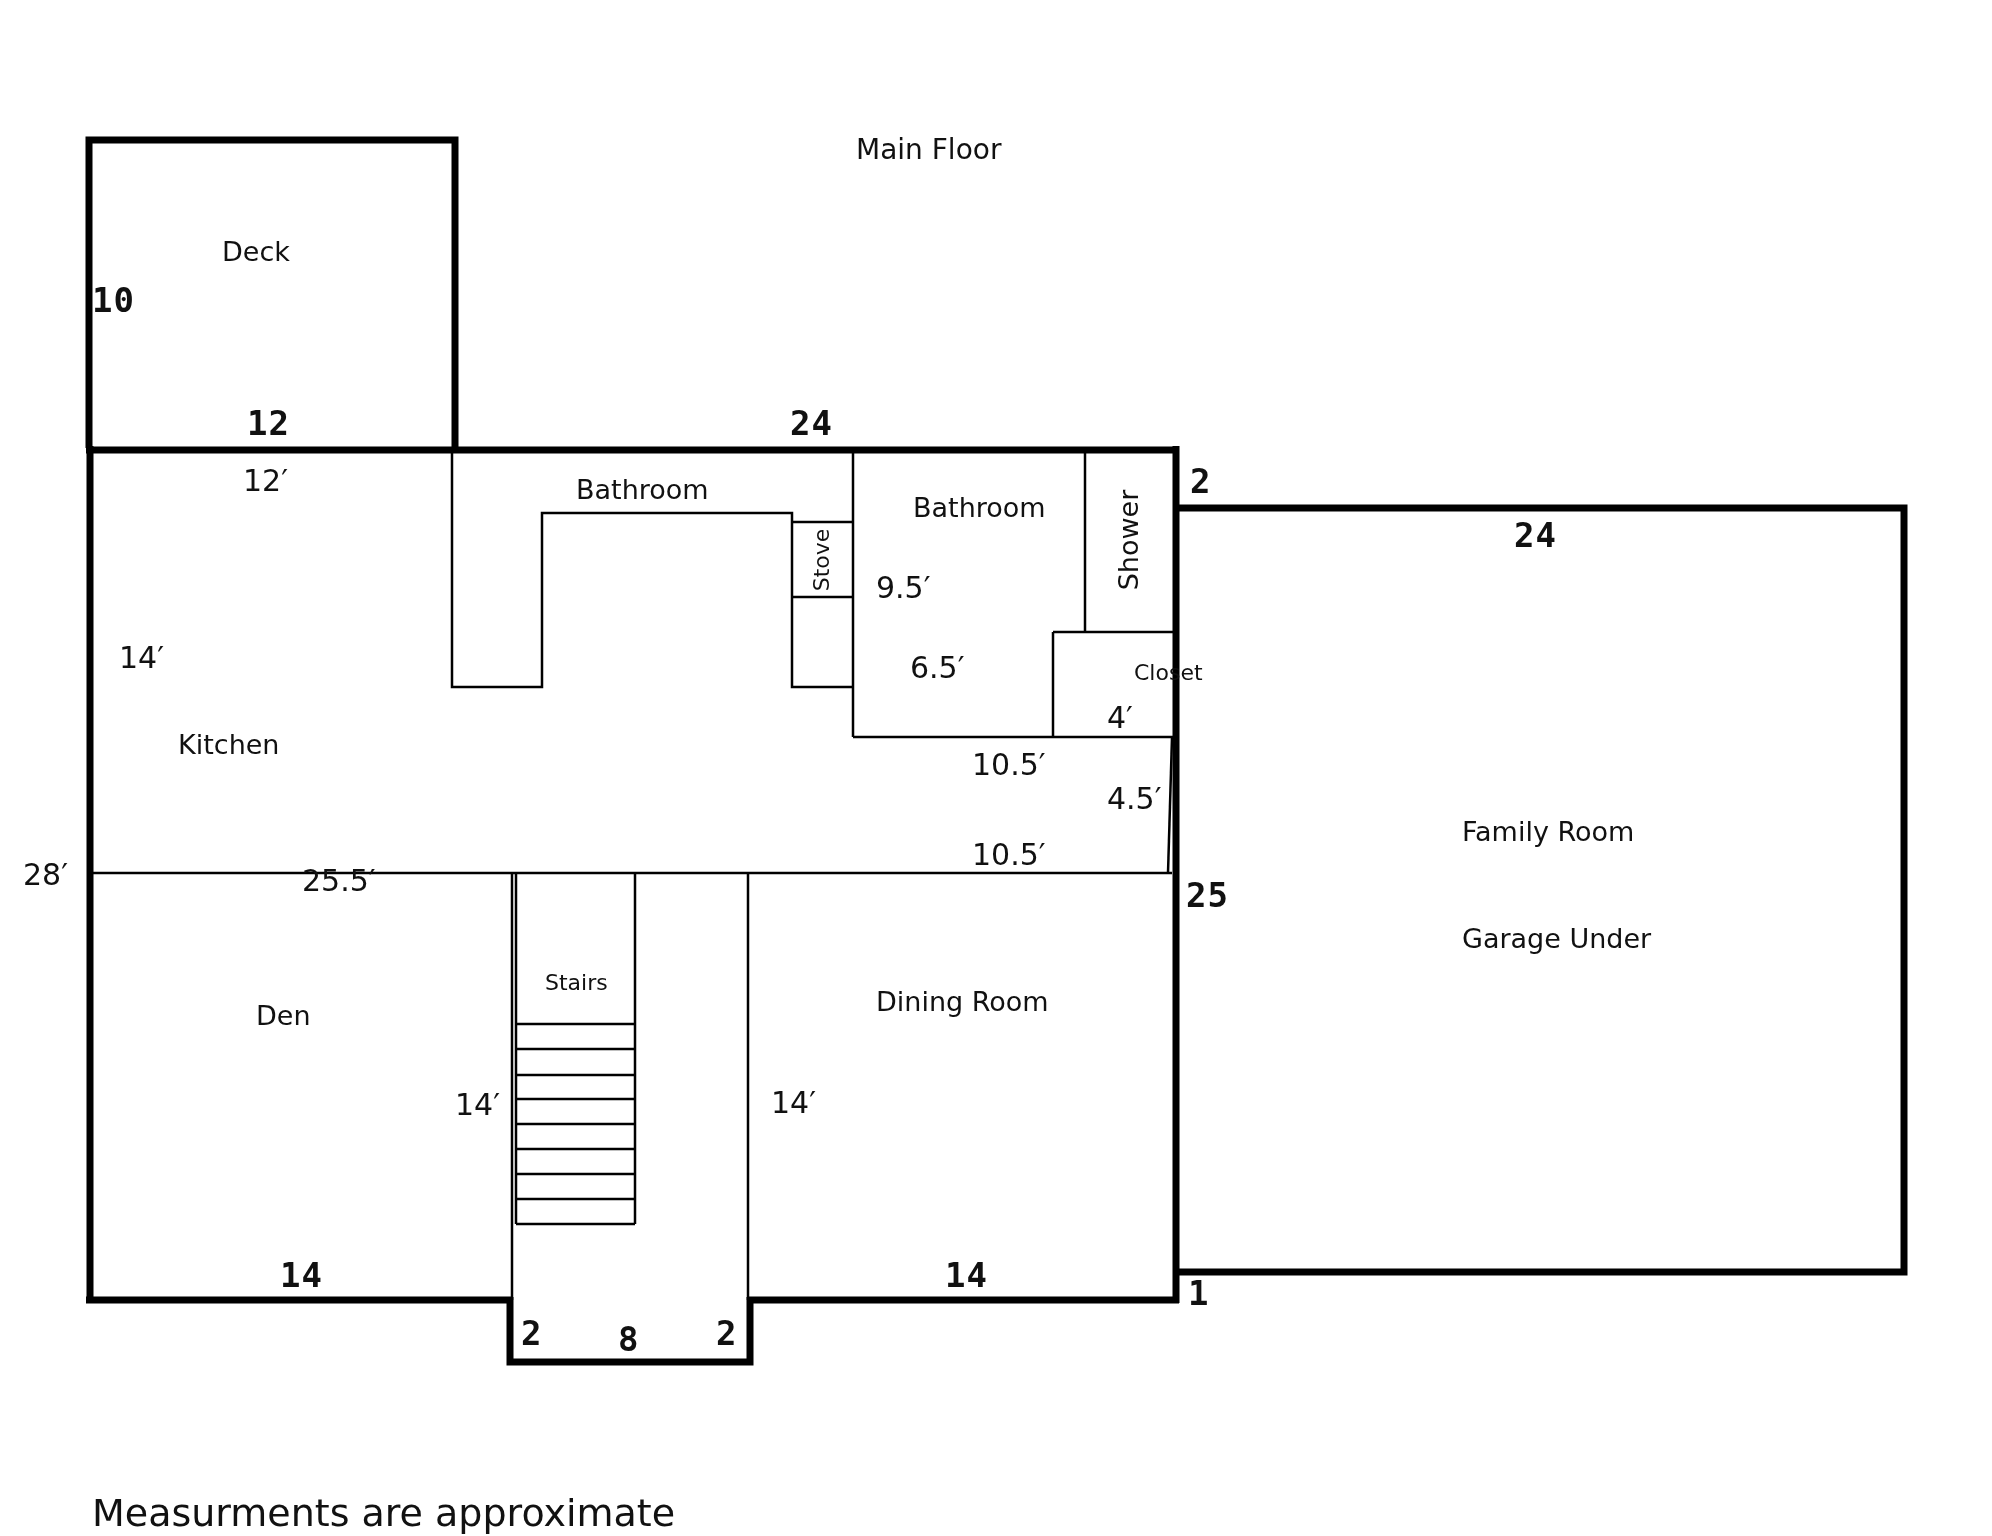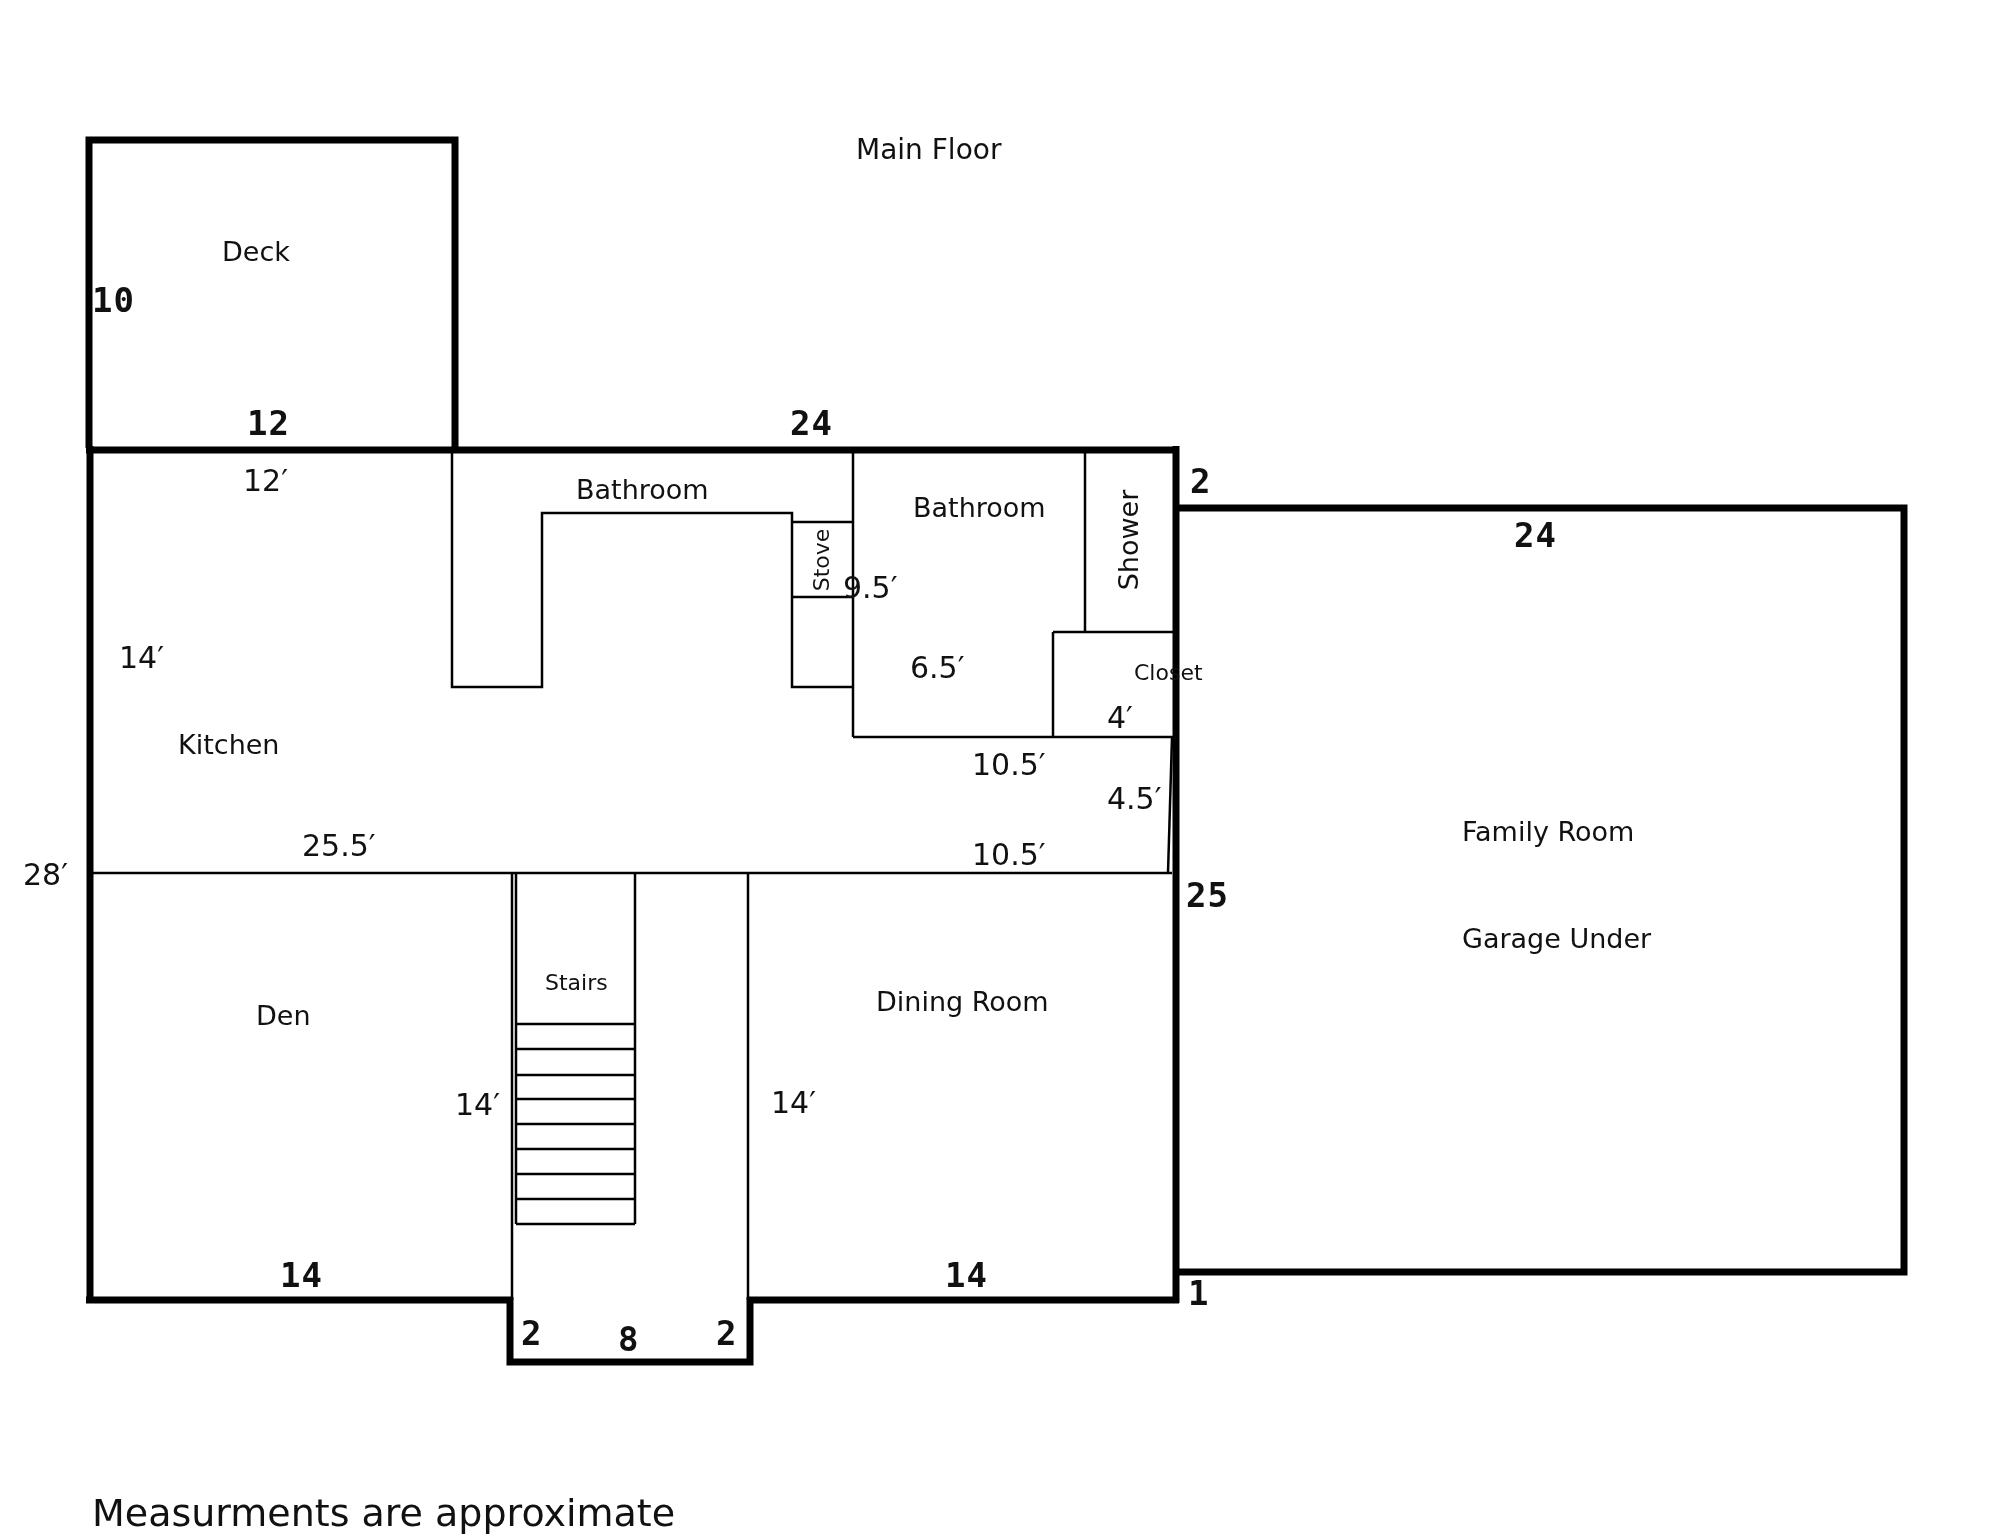--- a/index.html
+++ b/index.html
@@ -102,22 +102,22 @@
 <div class="lbl px" style="left:1188px; top:1276px;">1</div>
 <div class="lbl px" style="left:280px; top:1258px;">14</div>
 <div class="lbl px" style="left:945px; top:1258px;">14</div>
 <div class="lbl px" style="left:521px; top:1316px;">2</div>
 <div class="lbl px" style="left:618px; top:1322px;">8</div>
 <div class="lbl px" style="left:716px; top:1316px;">2</div>
 
 <div class="lbl dim" style="left:243px; top:466px;">12′</div>
 <div class="lbl dim" style="left:119px; top:643px;">14′</div>
 <div class="lbl dim" style="left:23px; top:860px;">28′</div>
-<div class="lbl dim" style="left:302px; top:831px;text-align:center;">25.5′</div>
-<div class="lbl dim" style="left:843px; top:573px;">9.5′</div>
+<div class="lbl dim" style="left:302px; top:866px;text-align:center;">25.5′</div>
+<div class="lbl dim" style="left:876px; top:573px;">9.5′</div>
 <div class="lbl dim" style="left:910px; top:653px;text-align:center;">6.5′</div>
 <div class="lbl dim" style="left:1107px; top:703px;">4′</div>
 <div class="lbl dim" style="left:972px; top:750px;">10.5′</div>
 <div class="lbl dim" style="left:1107px; top:784px;">4.5′</div>
 <div class="lbl dim" style="left:972px; top:840px;">10.5′</div>
 <div class="lbl dim" style="left:455px; top:1090px;">14′</div>
 <div class="lbl dim" style="left:771px; top:1088px;">14′</div>
 
 <div class="lbl note" style="left:92px; top:1494px;">Measurments are approximate</div>
 

